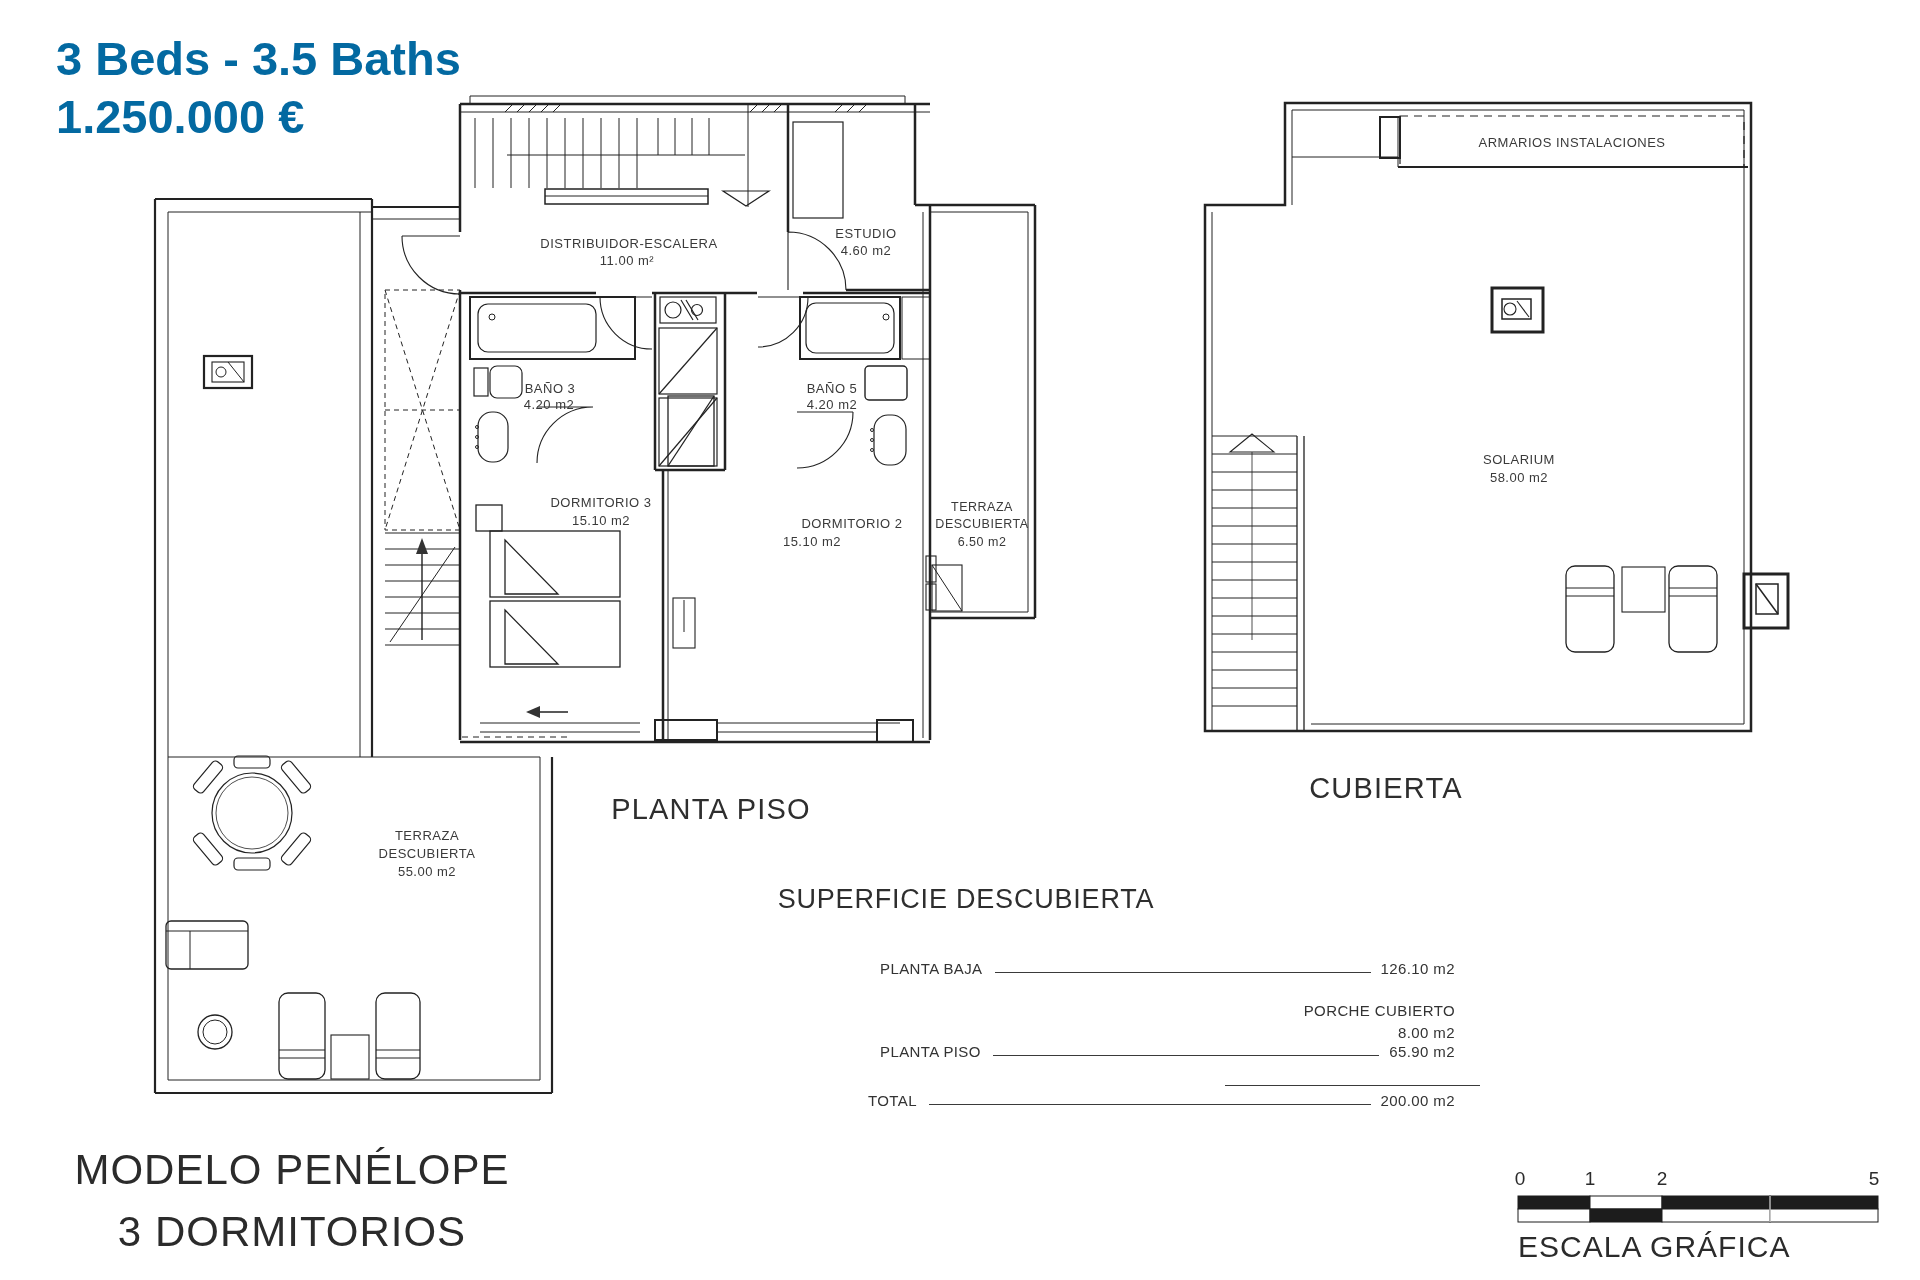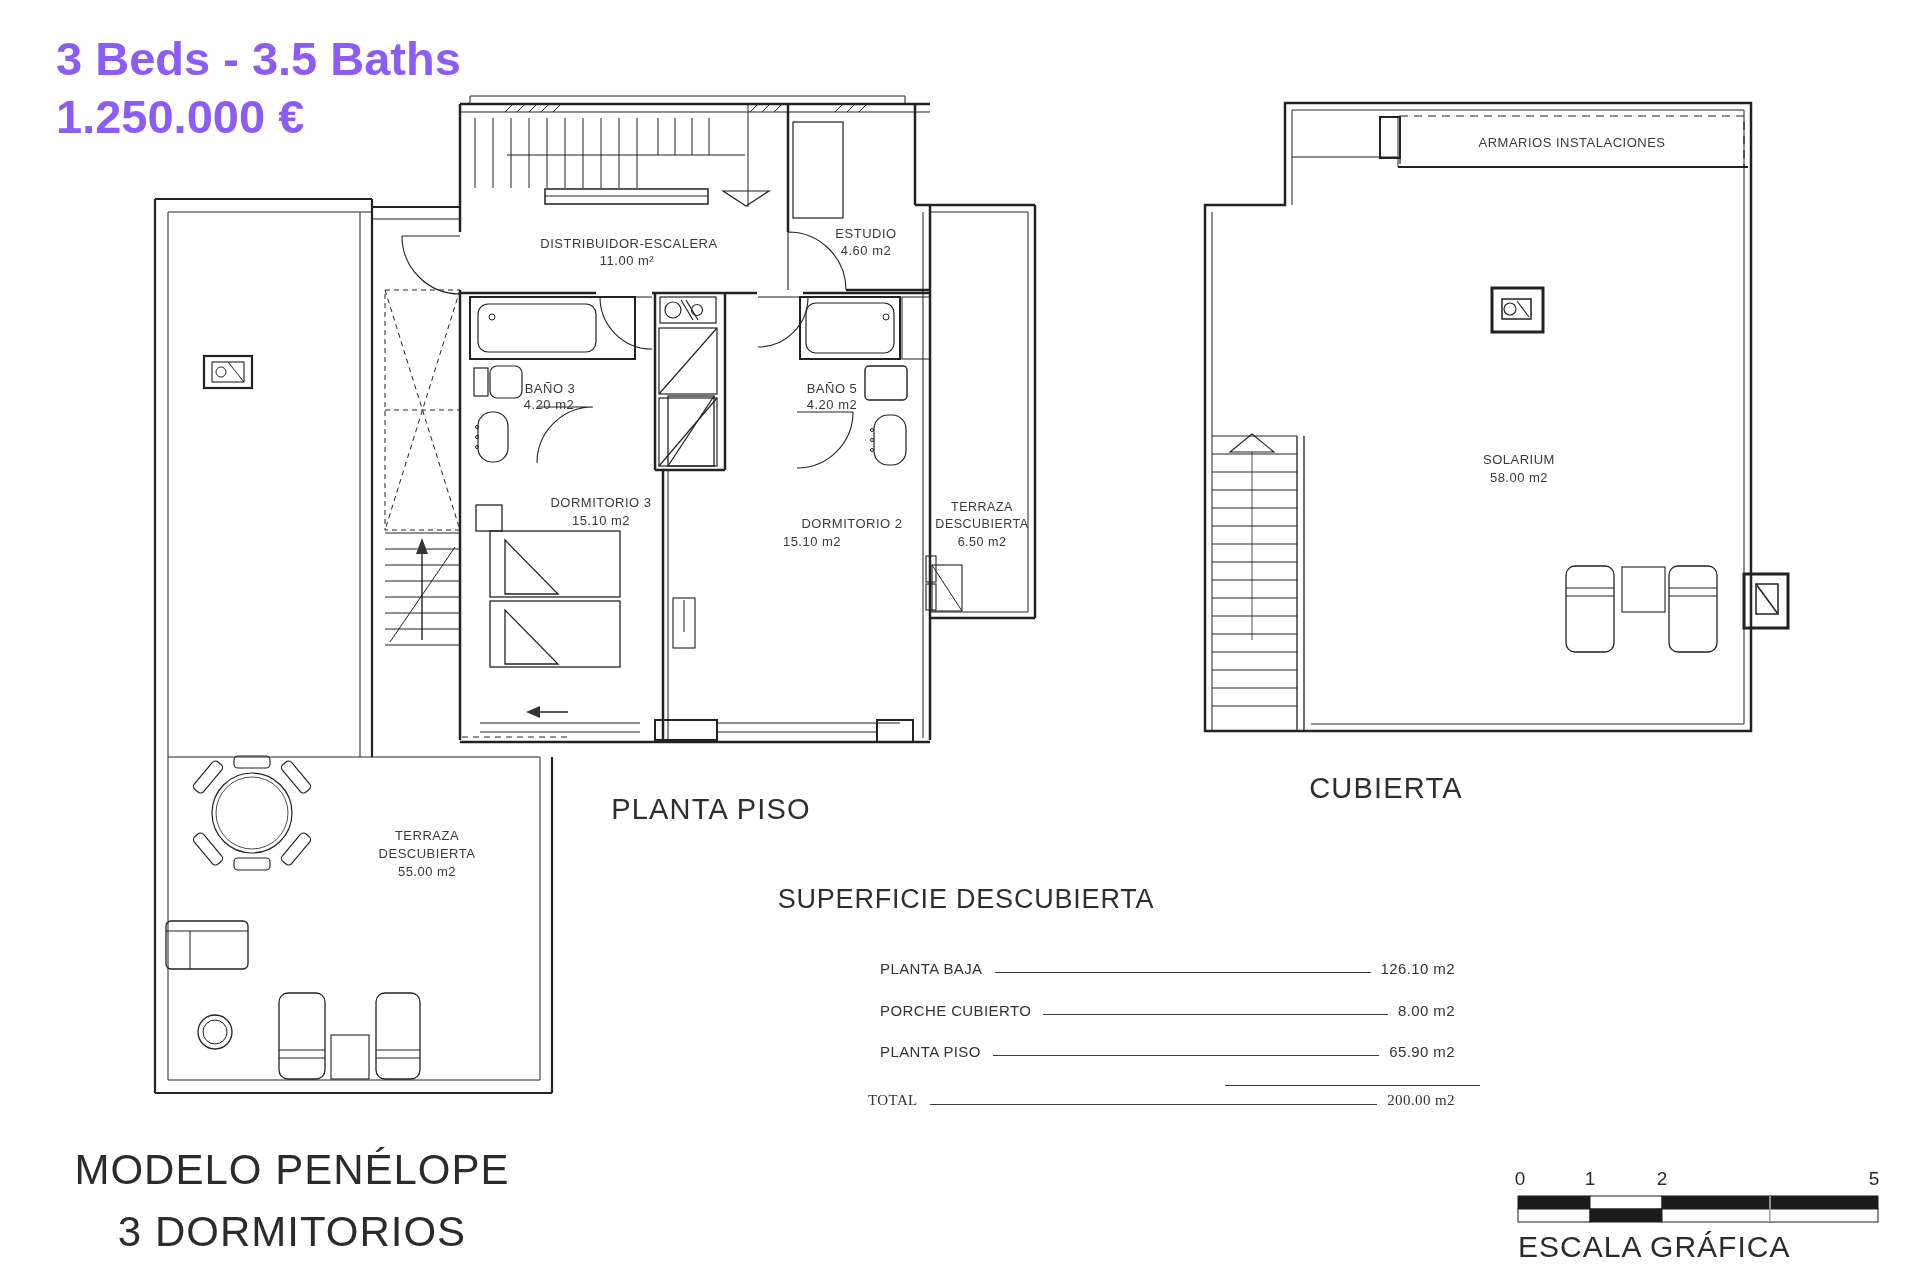--- a/index.html
+++ b/index.html
@@ -253,21 +253,21 @@
     <rect x="1662" y="1196" width="108" height="13" fill="#1c1c1c"></rect>
     <rect x="1770" y="1196" width="108" height="13" fill="#1c1c1c"></rect>
     <rect x="1518" y="1209" width="72" height="13" fill="#ffffff"></rect>
     <rect x="1590" y="1209" width="72" height="13" fill="#1c1c1c"></rect>
     <rect x="1662" y="1209" width="108" height="13" fill="#ffffff"></rect>
     <rect x="1770" y="1209" width="108" height="13" fill="#ffffff"></rect>
     <path d="M1770,1196 V1222" stroke="#ffffff"></path>
   </g>
 </svg>
 
-  <div class="hdr" style="color:#8b5cf6;">
+  <div class="hdr" style="color:#0369a1;">
     <div>3 Beds - 3.5 Baths</div>
     <div>1.250.000 €</div>
   </div>
 
   <div class="lbl" style="left:629px;top:236px;">DISTRIBUIDOR-ESCALERA</div>
   <div class="lbl" style="left:627px;top:253px;">11.00 m²</div>
 
   <div class="lbl" style="left:866px;top:226px;">ESTUDIO</div>
   <div class="lbl" style="left:866px;top:243px;">4.60 m2</div>
 
@@ -298,32 +298,32 @@
   <div class="title" style="left:711px;top:793px;">PLANTA PISO</div>
   <div class="title" style="left:1386px;top:772px;">CUBIERTA</div>
 
   <div class="tbl-title" style="left:966px;top:884px;">SUPERFICIE DESCUBIERTA</div>
 
   <div class="trow" style="left:880px;top:960px;width:575px;">
     <span class="rlabel">PLANTA BAJA</span>
     <span class="lead"></span>
     <span class="val">126.10 m2</span>
   </div>
-  <div class="trow" style="left:880px;top:1002px;width:575px;">
+  <div class="trow" style="left:880px;top:1002px;width:575px;flex-direction:column;">
     <span class="rlabel">PORCHE CUBIERTO</span>
     <span class="lead"></span>
     <span class="val">8.00 m2</span>
   </div>
   <div class="trow" style="left:880px;top:1043px;width:575px;">
     <span class="rlabel">PLANTA PISO</span>
     <span class="lead"></span>
     <span class="val">65.90 m2</span>
   </div>
   <div class="sep" style="left:1225px;top:1085px;width:255px;"></div>
-  <div class="trow" style="left:868px;top:1092px;width:587px;font-family:Liberation Serif, serif;">
+  <div class="trow" style="left:868px;top:1092px;width:587px;">
     <span class="rlabel">TOTAL</span>
     <span class="lead"></span>
     <span class="val">200.00 m2</span>
   </div>
 
   <div class="model" style="left:292px;top:1146px;">MODELO PENÉLOPE</div>
   <div class="model" style="left:292px;top:1208px;">3 DORMITORIOS</div>
 
   <div class="tick" style="left:1520px;top:1168px;">0</div>
   <div class="tick" style="left:1590px;top:1168px;">1</div>

